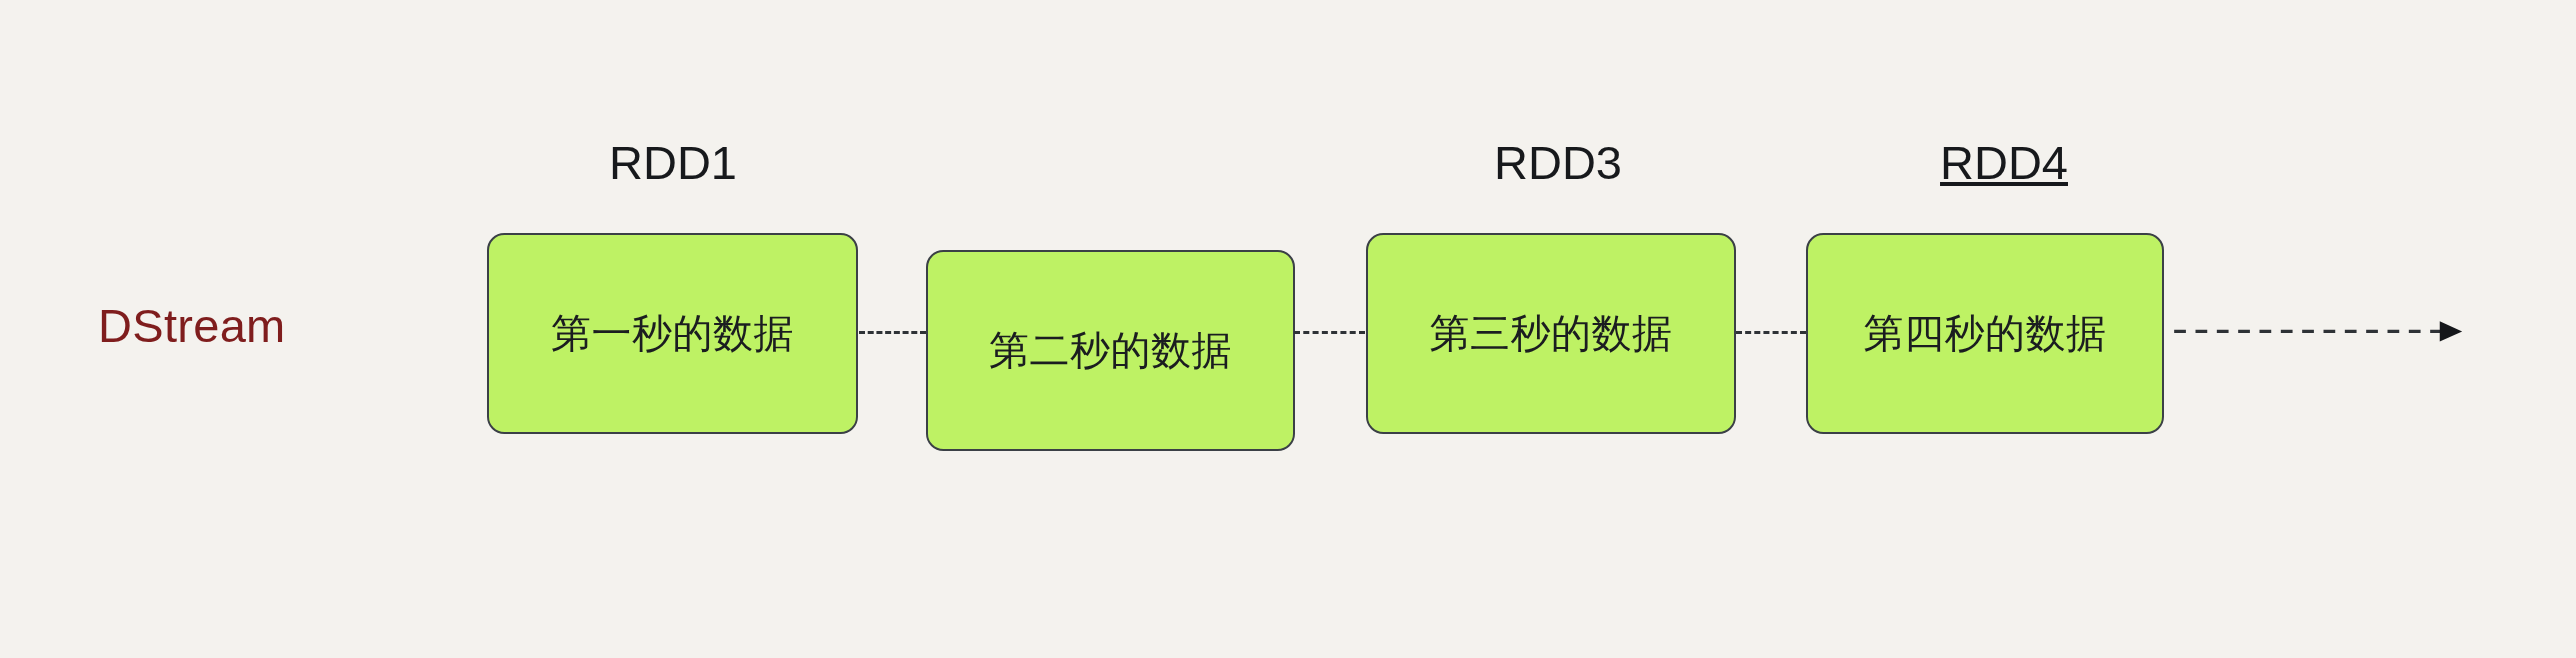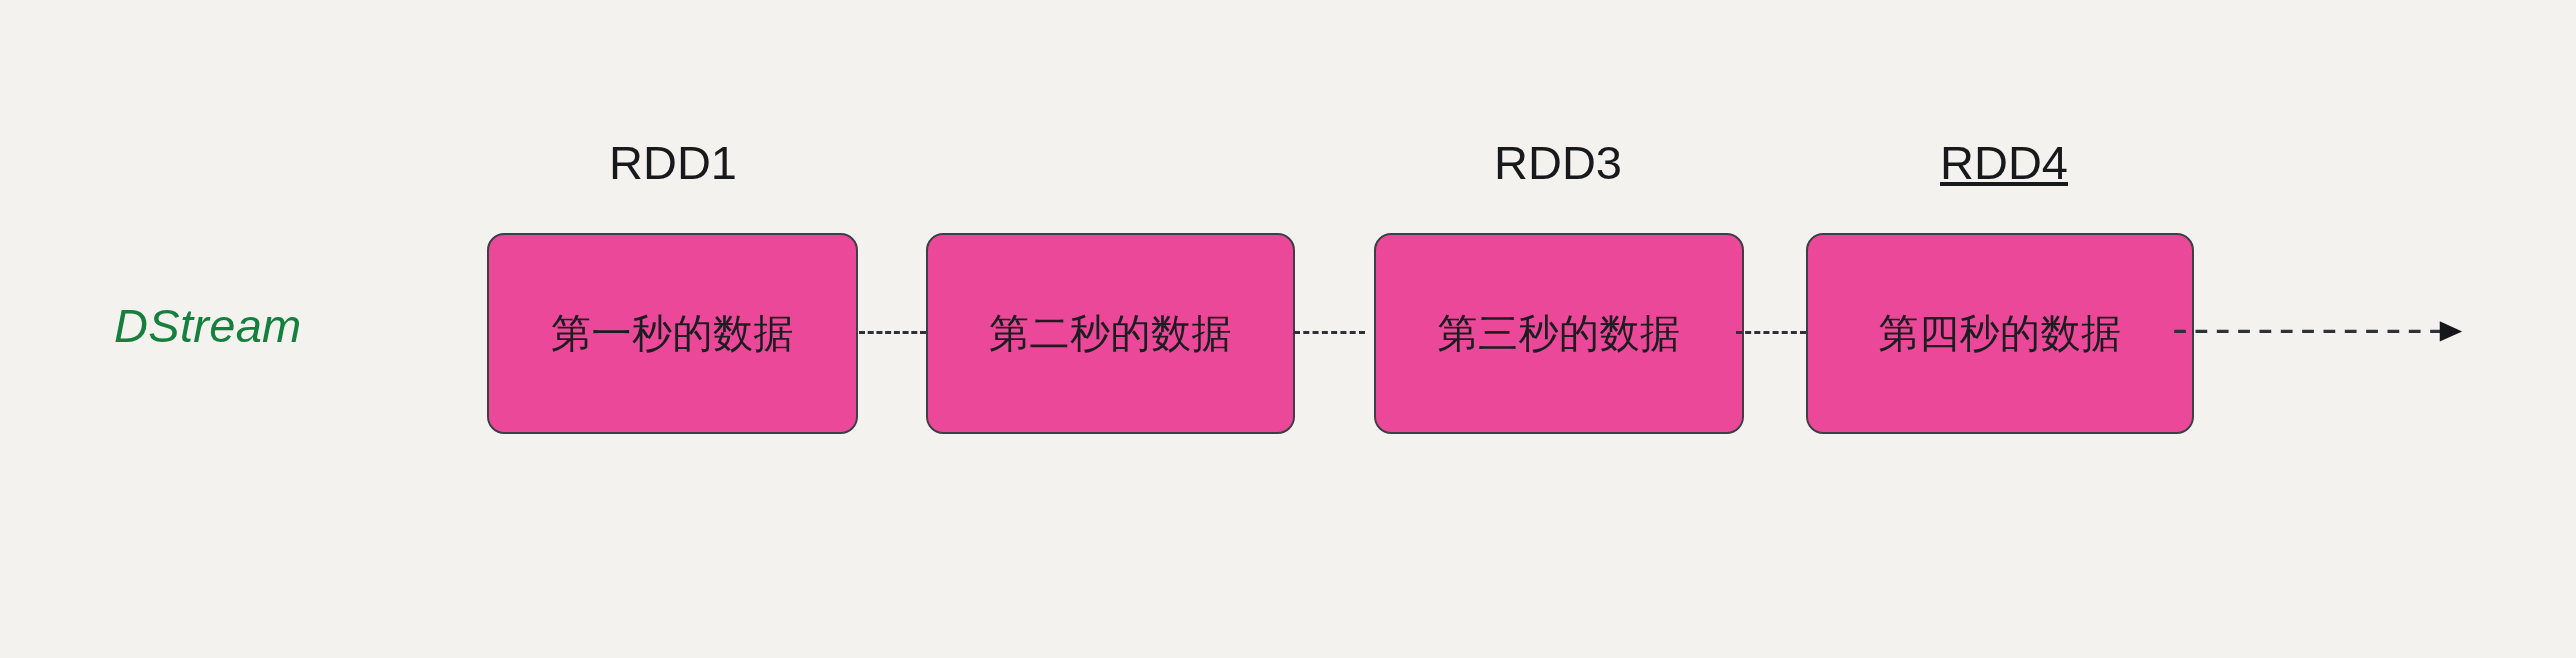--- a/index.html
+++ b/index.html
@@ -17,51 +17,50 @@
   #canvas {
     position: relative;
     width: 2576px;
     height: 659px;
     background: #f4f2ee;
   }
 
   
   .stream-label {
     position: absolute;
-    left: 114px;
+    left: 98px;
     top: 296px;
     width: 238px;
     height: 60px;
     line-height: 60px;
     font-size: 47px;
-    color: #15803d;
+    color: #7f1d1d;
     letter-spacing: 0.3px;
     white-space: nowrap;
-    font-style: italic;
   }
 
   
   .rdd-caption {
     position: absolute;
     top: 130px;
     height: 65px;
     line-height: 65px;
     font-size: 47px;
     color: #17191c;
     text-align: right;
     white-space: nowrap;
   }
 
   
   .rdd-box {
     position: absolute;
     top: 233px;
     height: 201px;
     box-sizing: border-box;
-    background: #ec4899;
+    background: #bef264;
     border: 2.7px solid #3b4046;
     border-radius: 17.3px;
     display: flex;
     align-items: center;
     justify-content: center;
   }
   .rdd-box-text {
     font-size: 40px;
     color: #1b1d20;
     letter-spacing: 0.5px;
@@ -93,29 +92,29 @@
   <div class="stream-label">DStream</div>
 
   <div class="rdd-caption" style="left:466px; width:271px;">RDD1</div>
   <div class="rdd-caption" style="left:1351px; width:271px;">RDD3</div>
   <div class="rdd-caption" style="left:1797px; width:271px;text-decoration:underline;">RDD4</div>
 
   <div class="rdd-box" style="left:487px; width:371px;">
     <span class="rdd-box-text">第一秒的数据</span>
   </div>
 
-  <div class="rdd-box" style="left:926px; width:369px;">
+  <div class="rdd-box" style="left:926px; width:369px;margin-top:17px;">
     <span class="rdd-box-text">第二秒的数据</span>
   </div>
 
-  <div class="rdd-box" style="left:1366px; width:370px;margin-left:8px;">
+  <div class="rdd-box" style="left:1366px; width:370px;">
     <span class="rdd-box-text">第三秒的数据</span>
   </div>
 
-  <div class="rdd-box" style="left:1806px; width:388px;">
+  <div class="rdd-box" style="left:1806px; width:358px;">
     <span class="rdd-box-text">第四秒的数据</span>
   </div>
 
   <div class="connector" style="left:859px; width:67px;"></div>
   <div class="connector" style="left:1294px; width:71px;"></div>
   <div class="connector" style="left:1736px; width:70px;"></div>
 
   <div class="tail-arrow" style="left:2172px; width:295px;">
     <svg width="295" height="32" viewBox="0 0 545 60">
       <line x1="0" y1="29" x2="505" y2="29" stroke="#2e3236" stroke-width="6" stroke-dasharray="22 18"></line>

